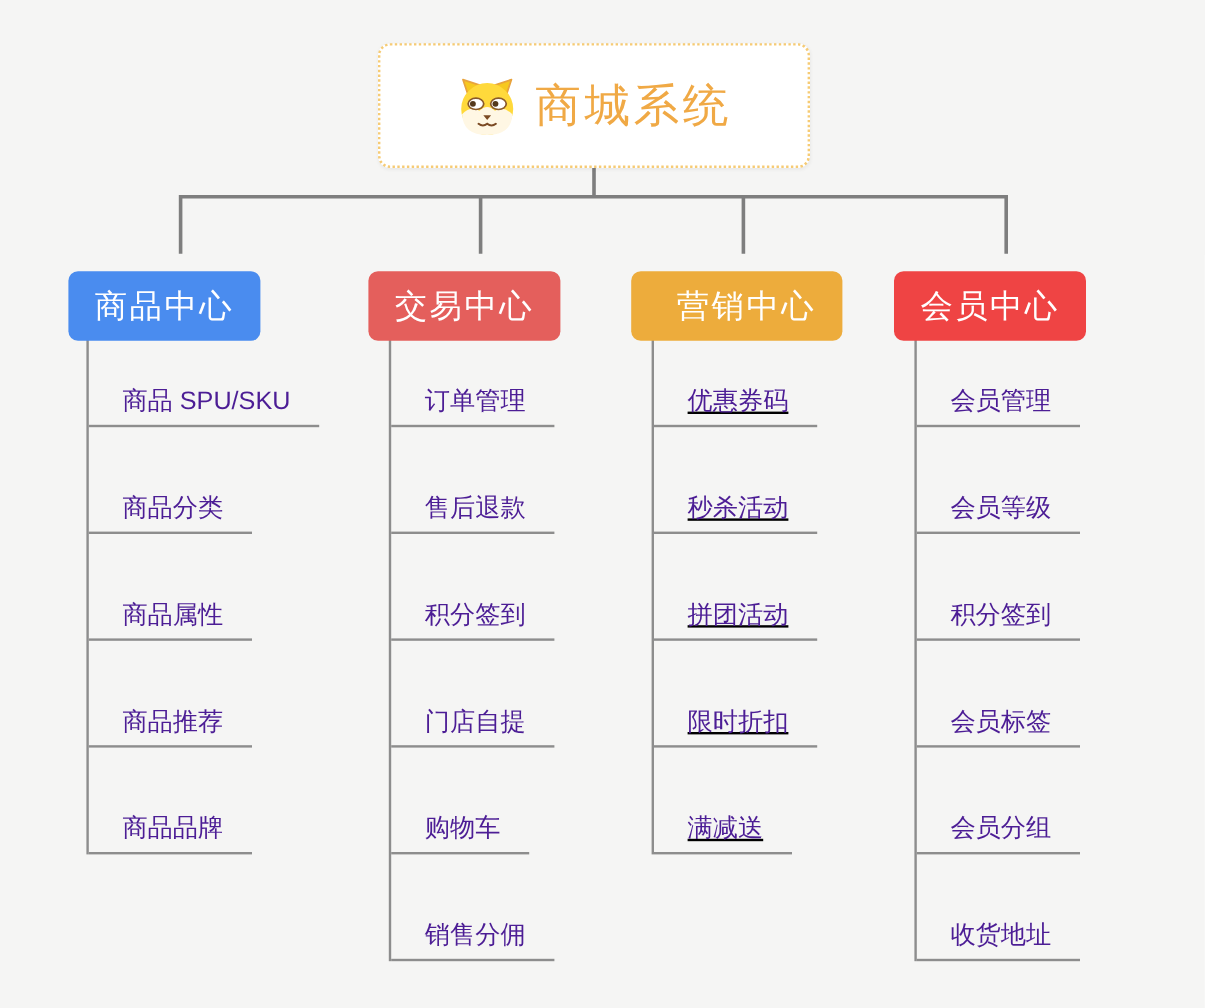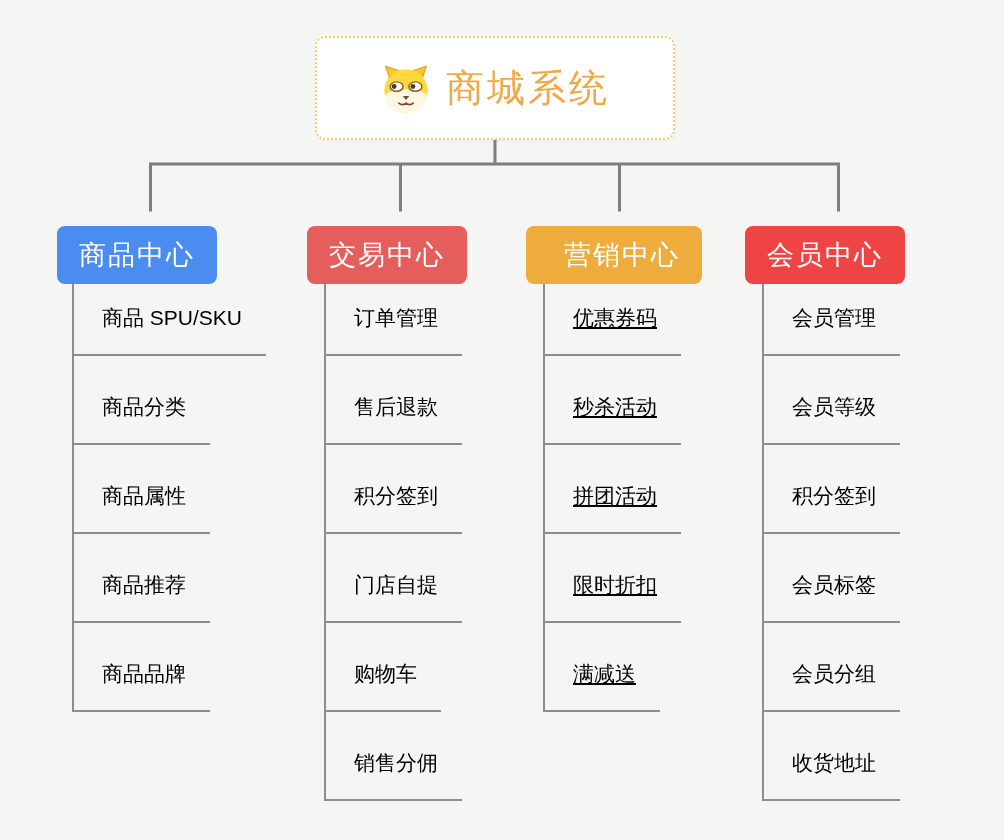--- a/index.html
+++ b/index.html
@@ -35,23 +35,23 @@
   .col {
     position:absolute; top:267px;
     border-left:2px solid #8d8d8d;
     display:flex; flex-direction:column; align-items:flex-start; z-index:1;
   }
   .c1 { left:72px; }  .c2 { left:324px; }  .c3 { left:543px;text-decoration:underline; }  .c4 { left:762px; }
 
   .child {
     box-sizing:border-box; height:89px;
     display:flex; align-items:flex-end;
-    padding:0 24px 22px 28px;
+    padding:0 24px 6px 28px;
     border-bottom:2px solid #8d8d8d;
-    font-size:21px; color:#000000; white-space:nowrap;
+    font-size:21px; color:#4c1d95; white-space:nowrap;
   }
 </style>
 </head>
 <body>
 
 <div class="canvas">
 
   <svg class="connectors" width="1004" height="840" viewBox="0 0 1004 840">
     <path d="M495 140 V164 M150.5 164 H838.5 M150.5 164 V210 M400.5 164 V210 M619.5 164 V210 M838.5 164 V210" stroke="#7E7E7E" stroke-width="3" fill="none" stroke-linecap="square"></path>
   </svg>

